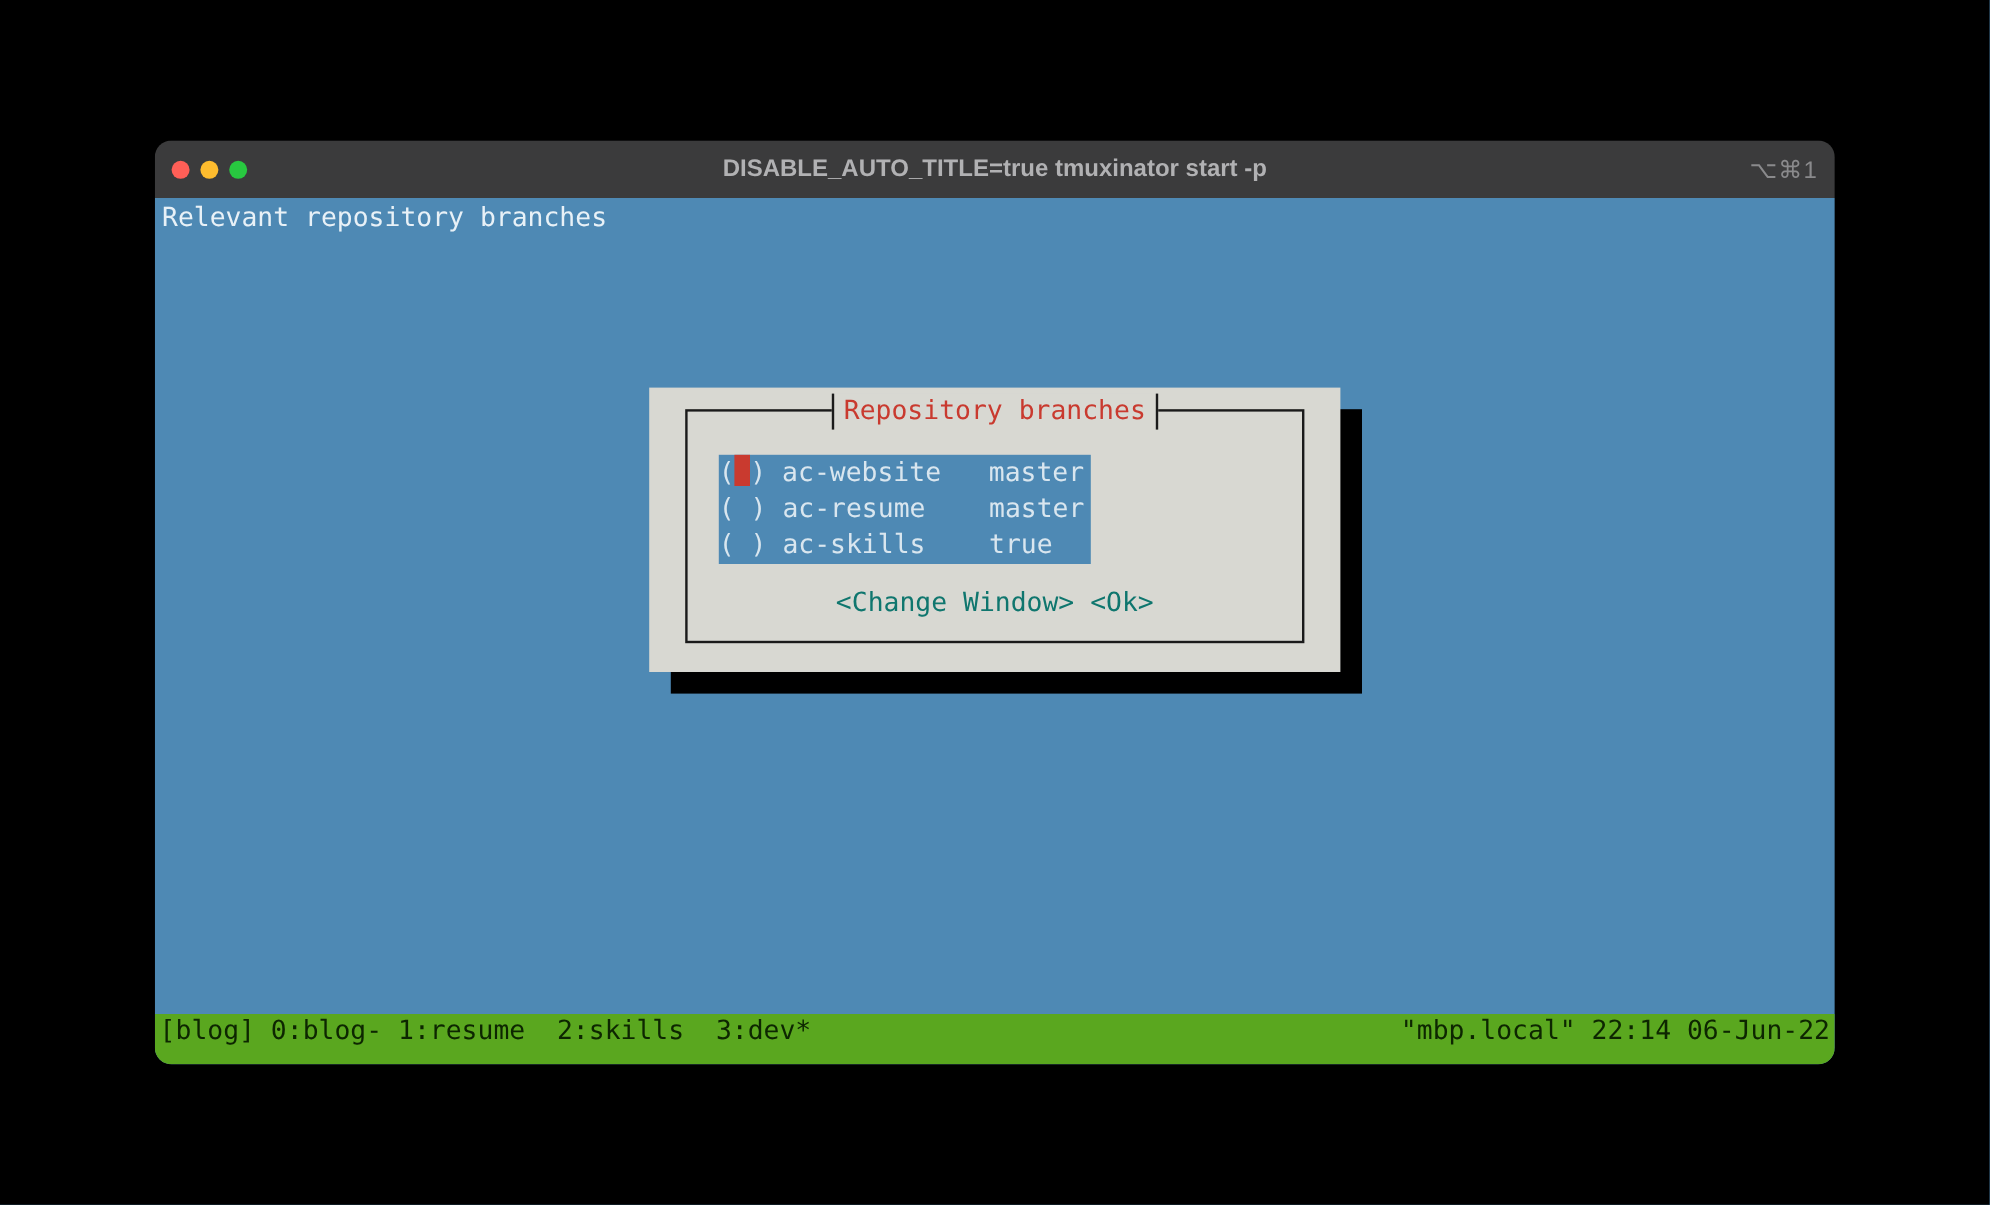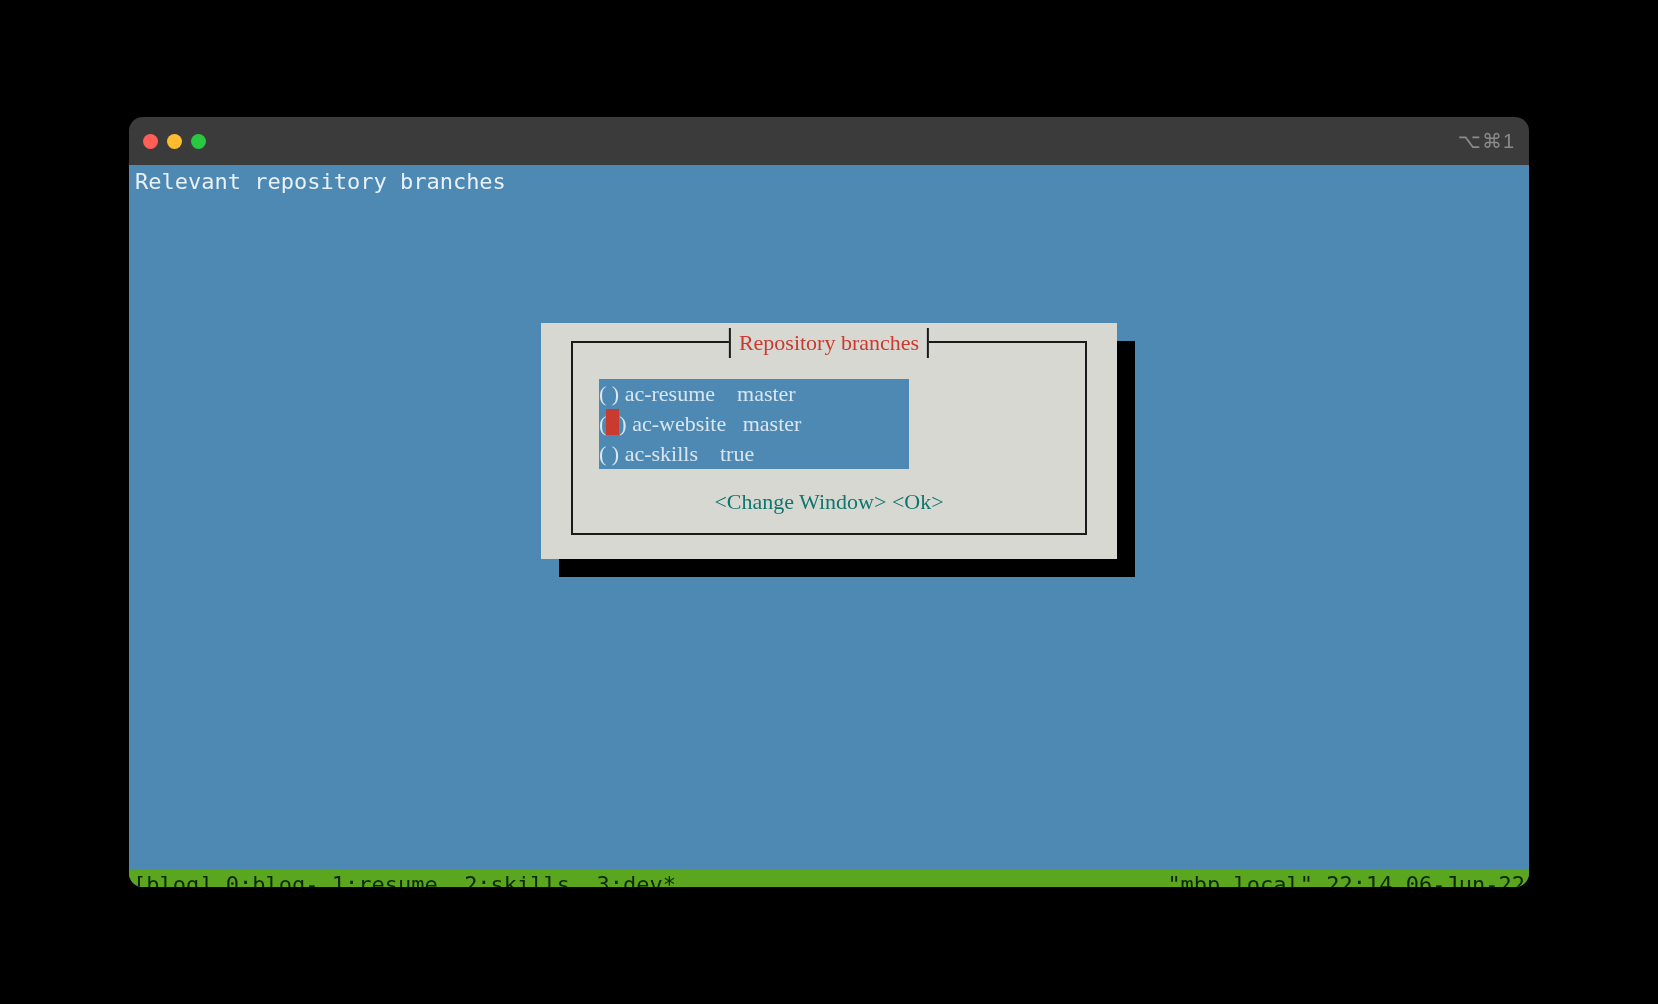--- a/index.html
+++ b/index.html
@@ -66,21 +66,20 @@
   .header-line {
     padding: 2px 6px 0 6px;
     color: #e8f1f7;
     white-space: pre;
   }
   .dialog-wrap {
     position: absolute;
     left: 50%;
     top: 158px;
     transform: translateX(-50%);
-    font-family: Liberation Serif, serif;
   }
   .dialog-shadow {
     position: absolute;
     top: 18px;
     left: 18px;
     width: 100%;
     height: 100%;
     background: #000;
   }
   .dialog {
@@ -128,21 +127,21 @@
   .dialog-buttons {
     color: #0f766e;
     text-align: center;
     white-space: pre;
   }
   .statusbar {
     position: absolute;
     bottom: 0;
     left: 0;
     right: 0;
-    height: 17px;
+    height: 42px;
     background: #5aa71f;
     color: #0d2601;
     font-size: 22px;
     line-height: 30px;
     padding: 0 4px;
     display: flex;
     justify-content: space-between;
     white-space: pre;
   }
 </style>
@@ -150,38 +149,39 @@
 <body>
 
 <div class="window">
 
   <div class="titlebar">
     <div class="traffic-lights">
       <div class="tl red"></div>
       <div class="tl yellow"></div>
       <div class="tl green"></div>
     </div>
+    <div class="titlebar-title">DISABLE_AUTO_TITLE=true tmuxinator start -p</div>
     <div class="titlebar-right">⌥⌘1</div>
   </div>
 
   <div class="terminal">
     <div class="header-line">Relevant repository branches</div>
 
     <div class="dialog-wrap">
       <div class="dialog-shadow"></div>
       <div class="dialog">
         <div class="dialog-border">
           <div class="dialog-title">Repository branches</div>
 
           <div class="items">
             <div class="item-row">
-              <span class="item"><span>(</span><span> </span><span>)</span><span> </span><span>ac-resume</span><span>    </span><span>master</span></span>
+              <span class="item"><span>(</span><span class="cursor"></span><span>)</span><span> </span><span>ac-website</span><span>   </span><span>master</span></span>
             </div>
             <div class="item-row">
-              <span class="item"><span>(</span><span class="cursor"></span><span>)</span><span> </span><span>ac-website</span><span>   </span><span>master</span></span>
+              <span class="item"><span>(</span><span> </span><span>)</span><span> </span><span>ac-resume</span><span>    </span><span>master</span></span>
             </div>
             <div class="item-row">
               <span class="item"><span>(</span><span> </span><span>)</span><span> </span><span>ac-skills</span><span>    </span><span>true</span><span>  </span></span>
             </div>
           </div>
 
           <div class="dialog-buttons"><span>&lt;Change Window&gt;</span><span> </span><span>&lt;Ok&gt;</span></div>
         </div>
       </div>
     </div>

